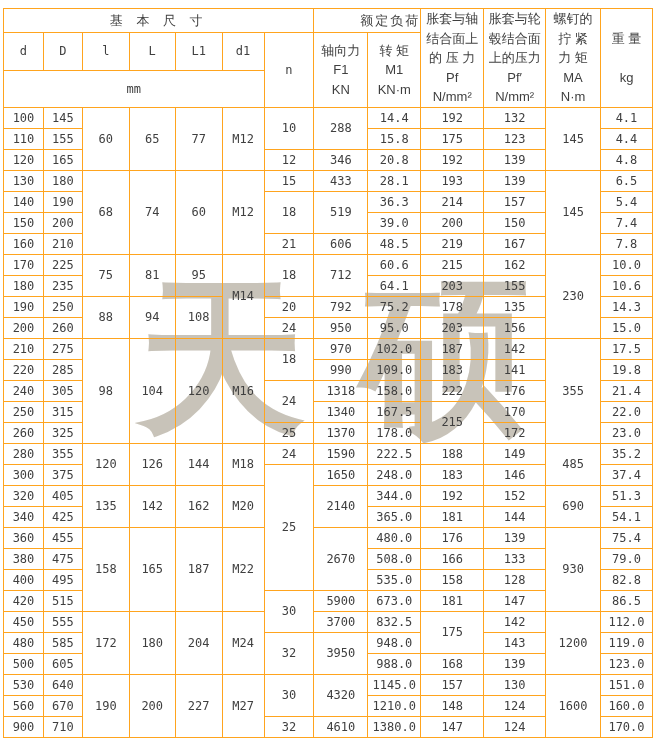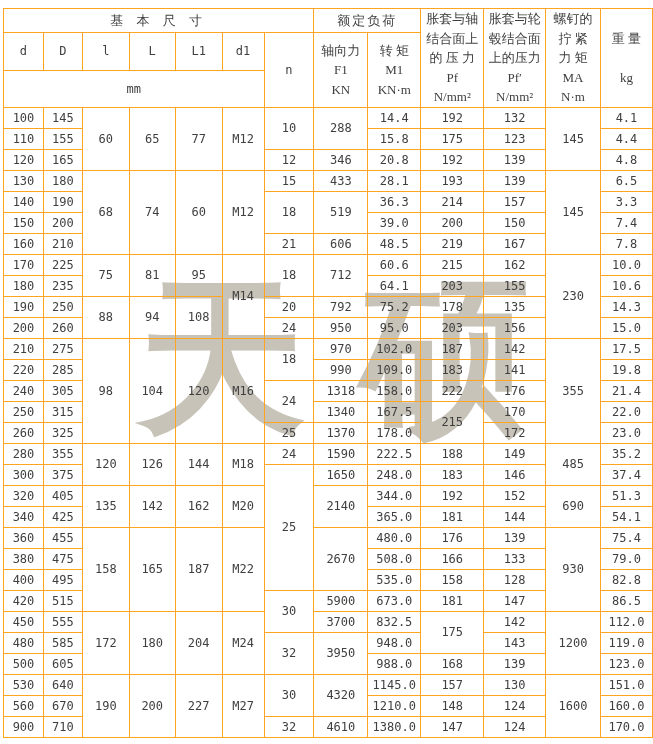--- a/index.html
+++ b/index.html
@@ -34,26 +34,26 @@
     vertical-align:middle;
     color:#3f3f3f;
     font-size:12px;
     font-weight:normal;
     padding:0;
     white-space:pre-line;
     overflow:hidden;
     background:transparent;
   }
   th.cjk {
-    font-family:Liberation Serif, serif;
+    font-family:Liberation Sans, sans-serif;
     font-size:13px;
     line-height:1.5;
   }
   th.spread  { letter-spacing:5px; }
-  th.spread2 { letter-spacing:2px; }
+  th.spread2 { letter-spacing:2px;text-align:right; }
   thead tr.hr1 { height:24px; }
   thead tr.hr2 { height:36px; }
   thead tr.hr3 { height:37px; }
   tbody tr { height:21px; }
 </style>
 </head>
 <body>
 
 <div id="watermark">天硕</div>
 
@@ -165,21 +165,21 @@
         <td>6.5</td>
       </tr>
       <tr>
         <td>140</td>
         <td>190</td>
         <td rowspan="2">18</td>
         <td rowspan="2">519</td>
         <td>36.3</td>
         <td>214</td>
         <td>157</td>
-        <td>3.3</td>
+        <td>5.4</td>
       </tr>
       <tr>
         <td>150</td>
         <td>200</td>
         <td>39.0</td>
         <td>200</td>
         <td>150</td>
         <td>7.4</td>
       </tr>
       <tr>

